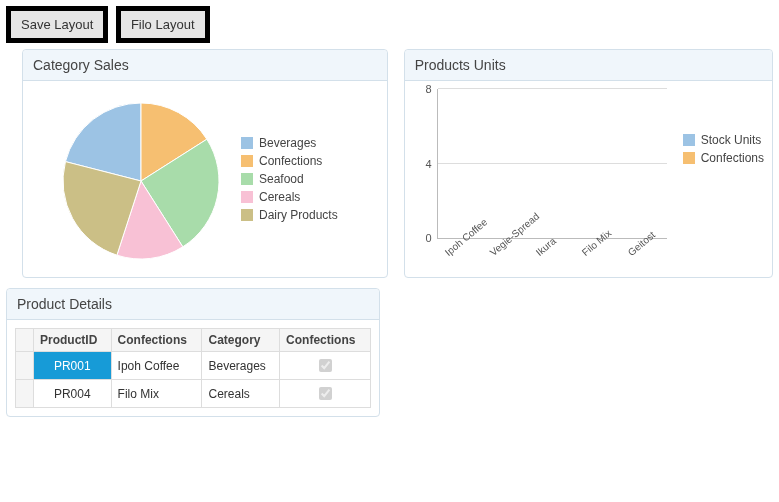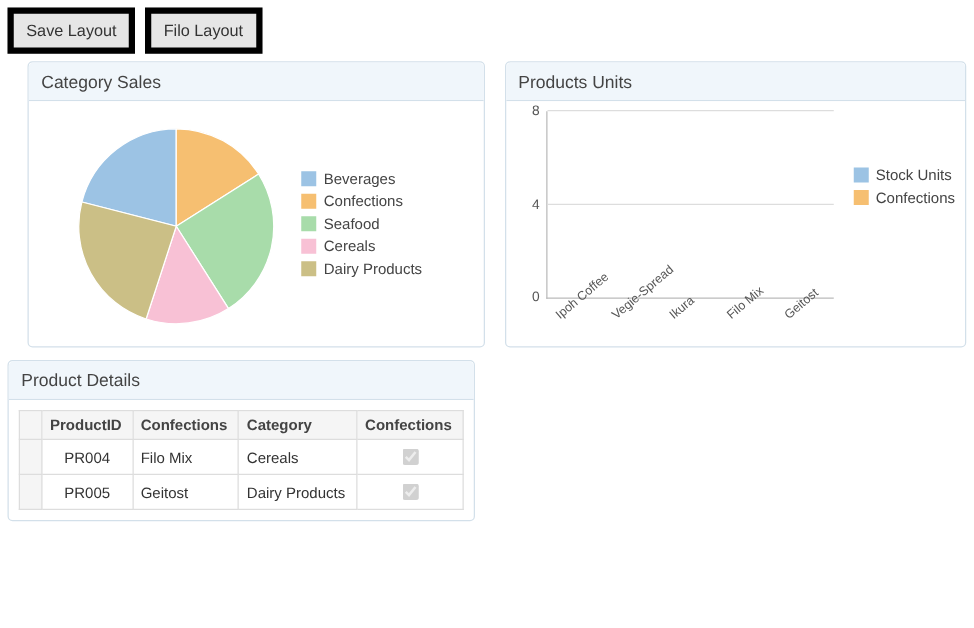--- a/index.html
+++ b/index.html
@@ -198,30 +198,30 @@
       <thead>
         <tr>
           <th style="width:18px;"></th>
           <th>ProductID</th>
           <th>Confections</th>
           <th>Category</th>
           <th>Confections</th>
         </tr>
       </thead>
       <tbody id="tbody">
+          <tr class="sel">
+            <td class="rowhdr"></td>
+            <td class="pid">PR001</td>
+            <td>Ipoh Coffee</td>
+            <td>Beverages</td>
+            <td class="reorder"><input type="checkbox" checked="" disabled="" style=""></td>
+          </tr>
           <tr>
             <td class="rowhdr"></td>
             <td class="pid">PR004</td>
             <td>Filo Mix</td>
             <td>Cereals</td>
             <td class="reorder"><input type="checkbox" checked="" disabled="" style=""></td>
           </tr>
-          <tr>
-            <td class="rowhdr"></td>
-            <td class="pid">PR005</td>
-            <td>Geitost</td>
-            <td>Dairy Products</td>
-            <td class="reorder"><input type="checkbox" checked="" disabled="" style=""></td>
-          </tr>
         </tbody>
     </table>
   </div>
 </div>
 
 </body></html>

